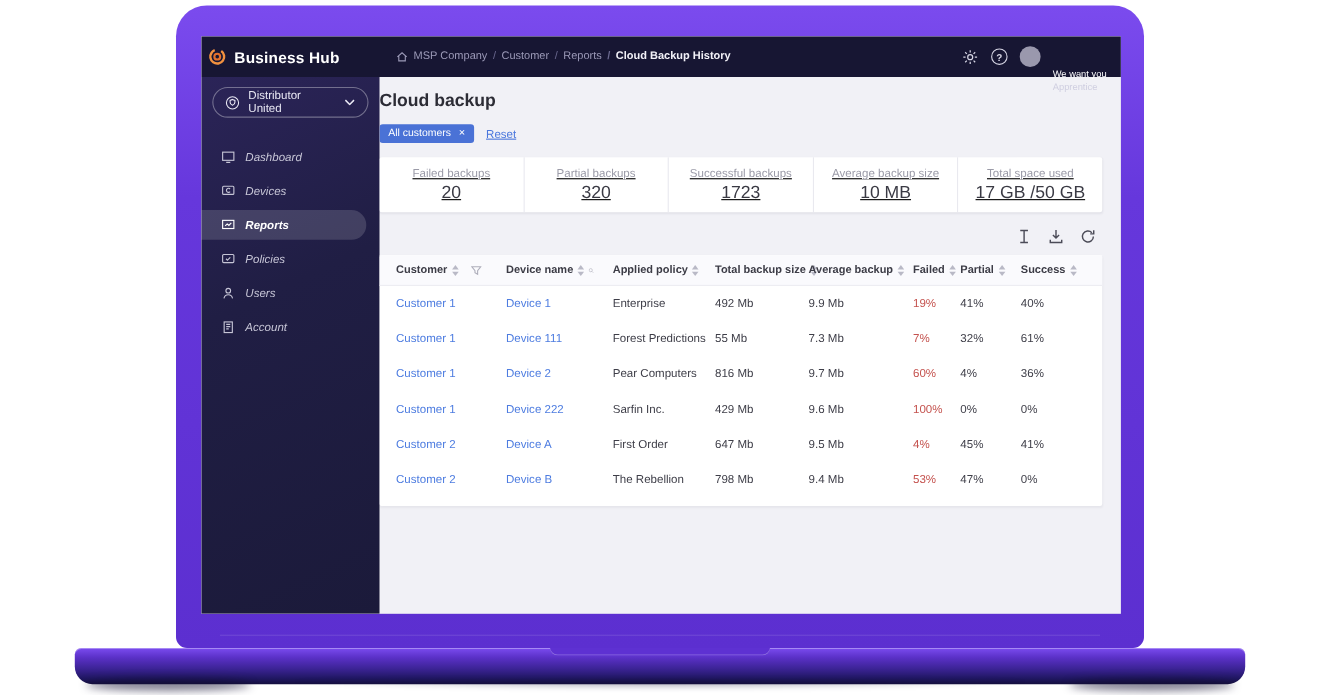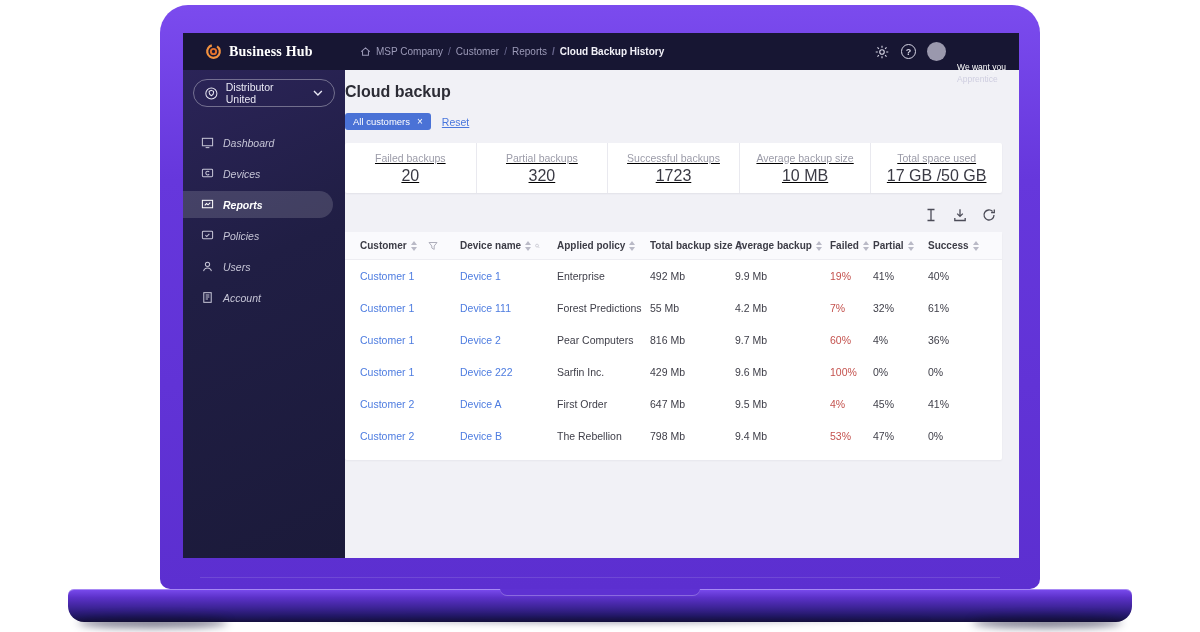--- a/index.html
+++ b/index.html
@@ -26,21 +26,21 @@
   .base-shadow { position:absolute; left:150px; right:150px; top:618px; height:12px;
                  background:radial-gradient(ellipse 50% 90% at 50% 10%, rgba(19,15,55,0.38), transparent 75%);
                  filter:blur(2px); }
 
   
   .screen { position:absolute; left:23px; top:28px; width:836px; height:525px;
             background:#f1f1f6; display:flex; flex-direction:column; overflow:hidden; }
 
   
   .topbar { height:37px; flex:0 0 37px; background:#171633; display:flex; align-items:center; }
-  .brand { width:162px; flex:0 0 162px; display:flex; align-items:center; gap:7px; padding-left:22px;font-family:Liberation Serif, serif; }
+  .brand { width:162px; flex:0 0 162px; display:flex; align-items:center; gap:7px; padding-left:6px; }
   .brand-text { color:#ffffff; font-size:14px; font-weight:700; letter-spacing:0.2px; white-space:nowrap; }
   .crumbs { display:flex; align-items:center; gap:5px; margin-left:15px; font-size:10px; color:#9c9ab8; white-space:nowrap; }
   .crumb { cursor:pointer; }
   .crumb.sep::before { content:"/"; margin-right:5px; color:#6b6990; }
   .crumb.current { color:#f2f1f8; font-weight:700; }
   .topbar-right { margin-left:auto; display:flex; align-items:center; gap:11px; padding-right:13px; }
   .help-badge { width:15px; height:15px; border:1.4px solid #d6d5e4; border-radius:50%;
                 color:#d6d5e4; font-size:9px; font-weight:700; display:flex; align-items:center; justify-content:center; }
   .avatar { width:19px; height:19px; border-radius:50%; background:#9a98ad; }
   .user-text { font-size:8.5px; line-height:1.3; color:#ffffff;margin-top:44px; }
@@ -338,21 +338,21 @@
               <span>9.9 Mb</span>
               <span class="red">19%</span>
               <span>41%</span>
               <span>40%</span>
             </div>
             <div class="trow">
               <span class="link">Customer 1</span>
               <span class="link">Device 111</span>
               <span>Forest Predictions</span>
               <span>55 Mb</span>
-              <span>4.2 Mb</span>
+              <span>7.3 Mb</span>
               <span class="red">7%</span>
               <span>32%</span>
               <span>61%</span>
             </div>
             <div class="trow">
               <span class="link">Customer 1</span>
               <span class="link">Device 2</span>
               <span>Pear Computers</span>
               <span>816 Mb</span>
               <span>9.7 Mb</span>

